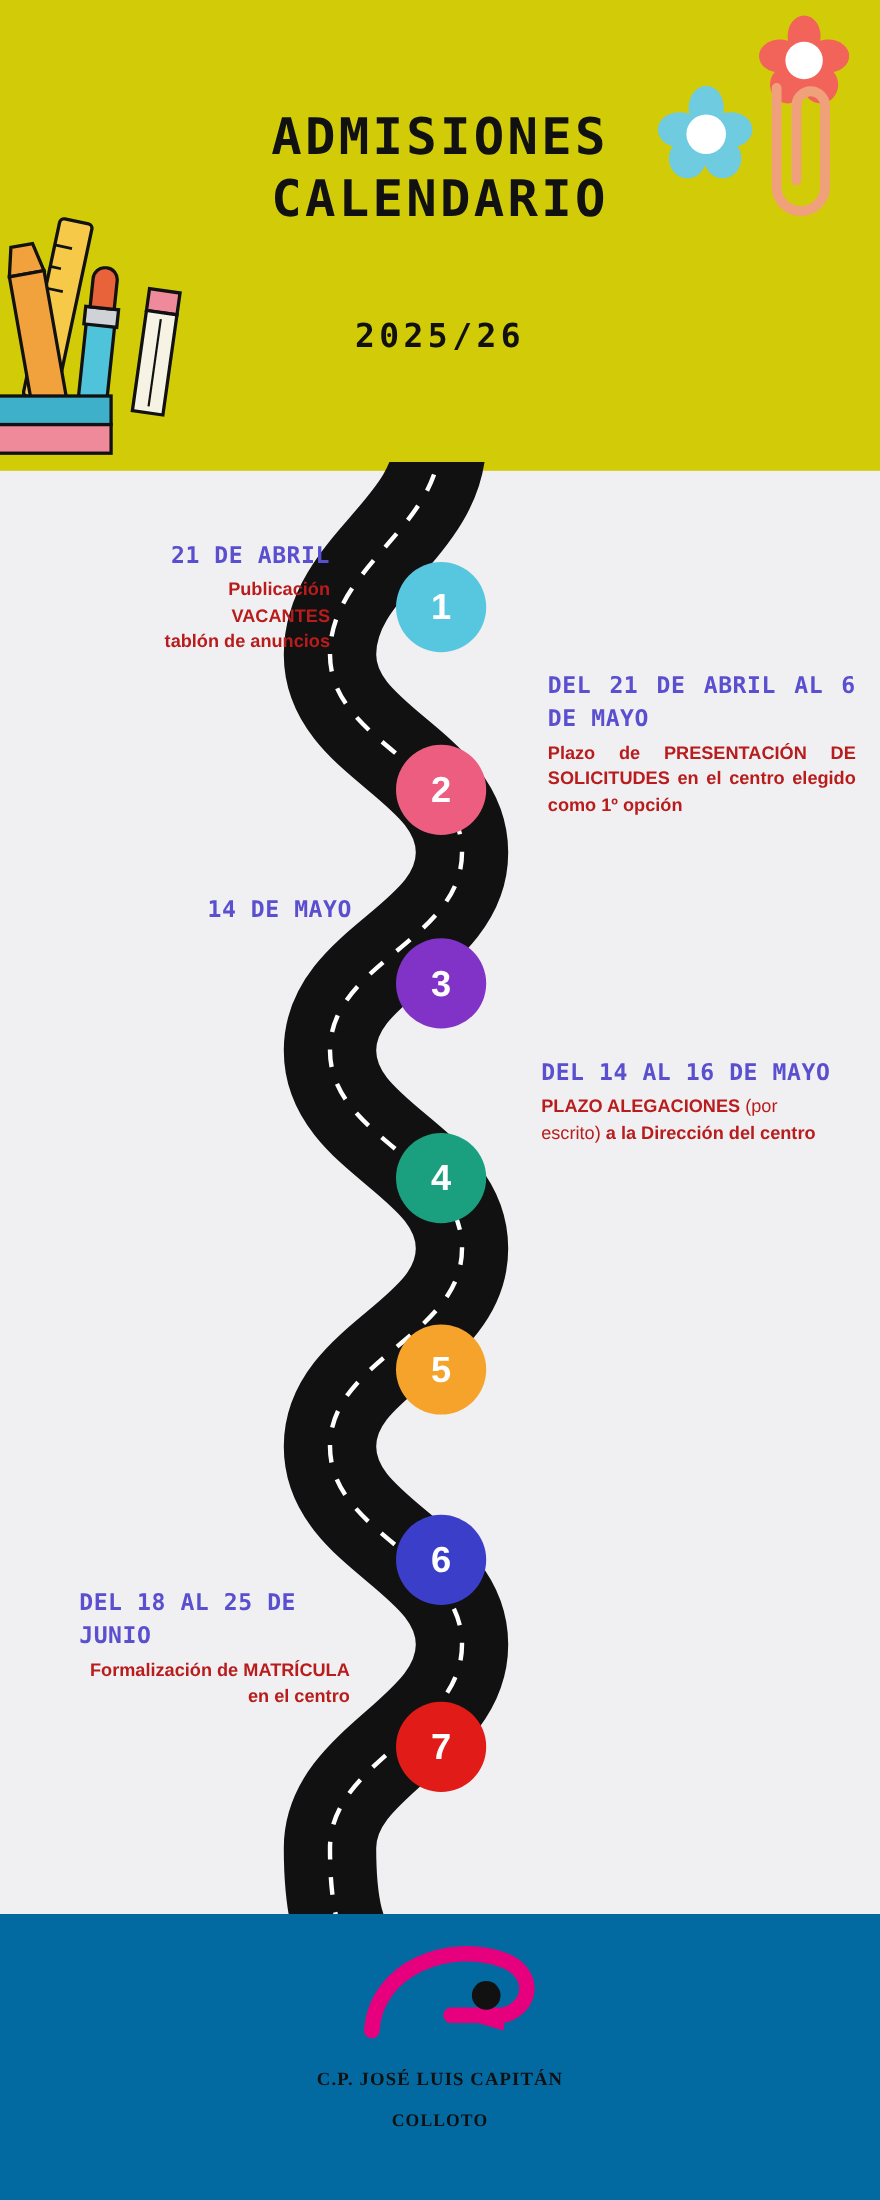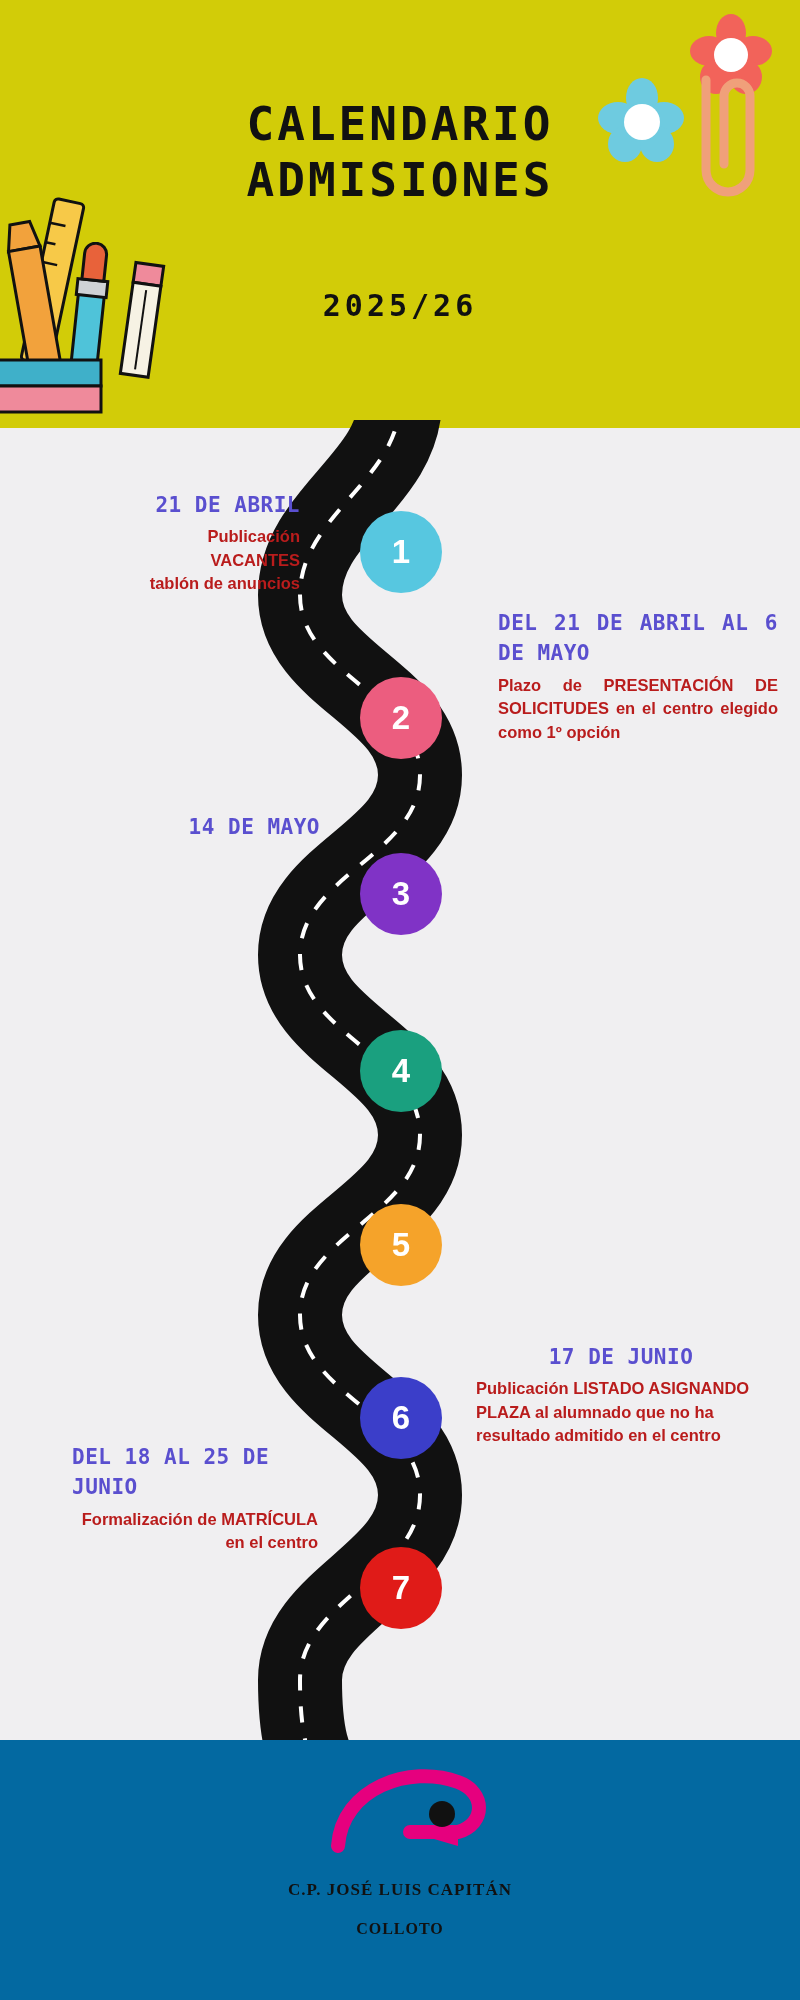--- a/index.html
+++ b/index.html
@@ -214,22 +214,22 @@
         </g>
       </svg>
 
       <svg style="position:absolute; left:-10px; top:120px;" width="130" height="110" viewBox="0 0 130 110">
         <rect x="6" y="40" width="105" height="26" fill="#3fb0c9" stroke="#111" stroke-width="3"></rect>
         <rect x="6" y="66" width="105" height="26" fill="#ef8a9b" stroke="#111" stroke-width="3"></rect>
       </svg>
     </div>
 
     <div class="header-title">
+      <div>ADMISIONES</div>
       <div>CALENDARIO</div>
-      <div>ADMISIONES</div>
     </div>
     <div class="header-year">2025/26</div>
   </div>
 
   <div class="road-wrap">
     <svg width="800" height="1330" viewBox="0 0 800 1330">
       <path id="roadline" d="M400 -20
                C 400 60, 300 95, 300 175
                C 300 255, 420 275, 420 355
                C 420 435, 300 455, 300 535
@@ -265,26 +265,26 @@
 
   <div class="block align-left justify" style="left:498px; top:608px; width:280px;">
     <div class="date">DEL 21 DE ABRIL AL 6 DE MAYO</div>
     <div class="desc">Plazo de PRESENTACIÓN DE SOLICITUDES en el centro elegido como 1º opción</div>
   </div>
 
   <div class="block align-right" style="left:40px; top:812px; width:280px;">
     <div class="date">14 DE MAYO</div>
   </div>
 
-
-
-  <div class="block align-left" style="left:476px; top:1342px; width:290px;">
-    <div class="date" style="text-align:center;">17 DE JUNIO</div>
-    <div class="desc">Publicación LISTADO ASIGNANDO PLAZA al alumnado que no ha resultado admitido en el centro</div>
-  </div>
+  <div class="block align-left" style="left:492px; top:960px; width:268px;">
+    <div class="date">DEL 14 AL 16 DE MAYO</div>
+    <div class="desc">PLAZO ALEGACIONES <span class="reg">(por escrito)</span> a la Dirección del centro</div>
+  </div>
+
+
 
   <div class="block align-right" style="left:36px; top:1442px; width:282px;">
     <div class="date" style="text-align:left; padding-left:36px;">DEL 18 AL 25 DE JUNIO</div>
     <div class="desc">Formalización de MATRÍCULA<br> en el centro</div>
   </div>
 
   <div class="footer">
     <svg class="footer-logo" viewBox="0 0 220 90">
       <path d="M48 78 C 52 20, 120 -4, 168 14 C 196 24, 196 56, 168 64 L 120 64" fill="none" stroke="#e6007e" stroke-width="14" stroke-linecap="round"></path>
       <path d="M120 64 L 168 64 L 168 78 Z" fill="#e6007e"></path>

